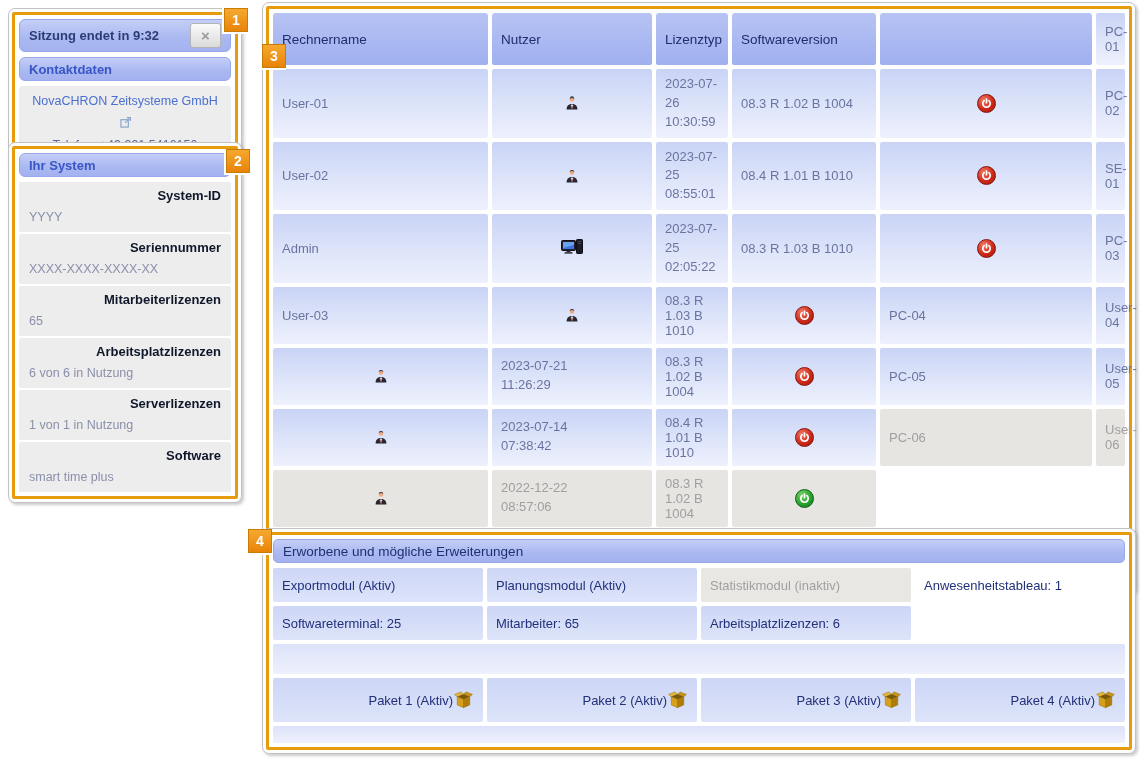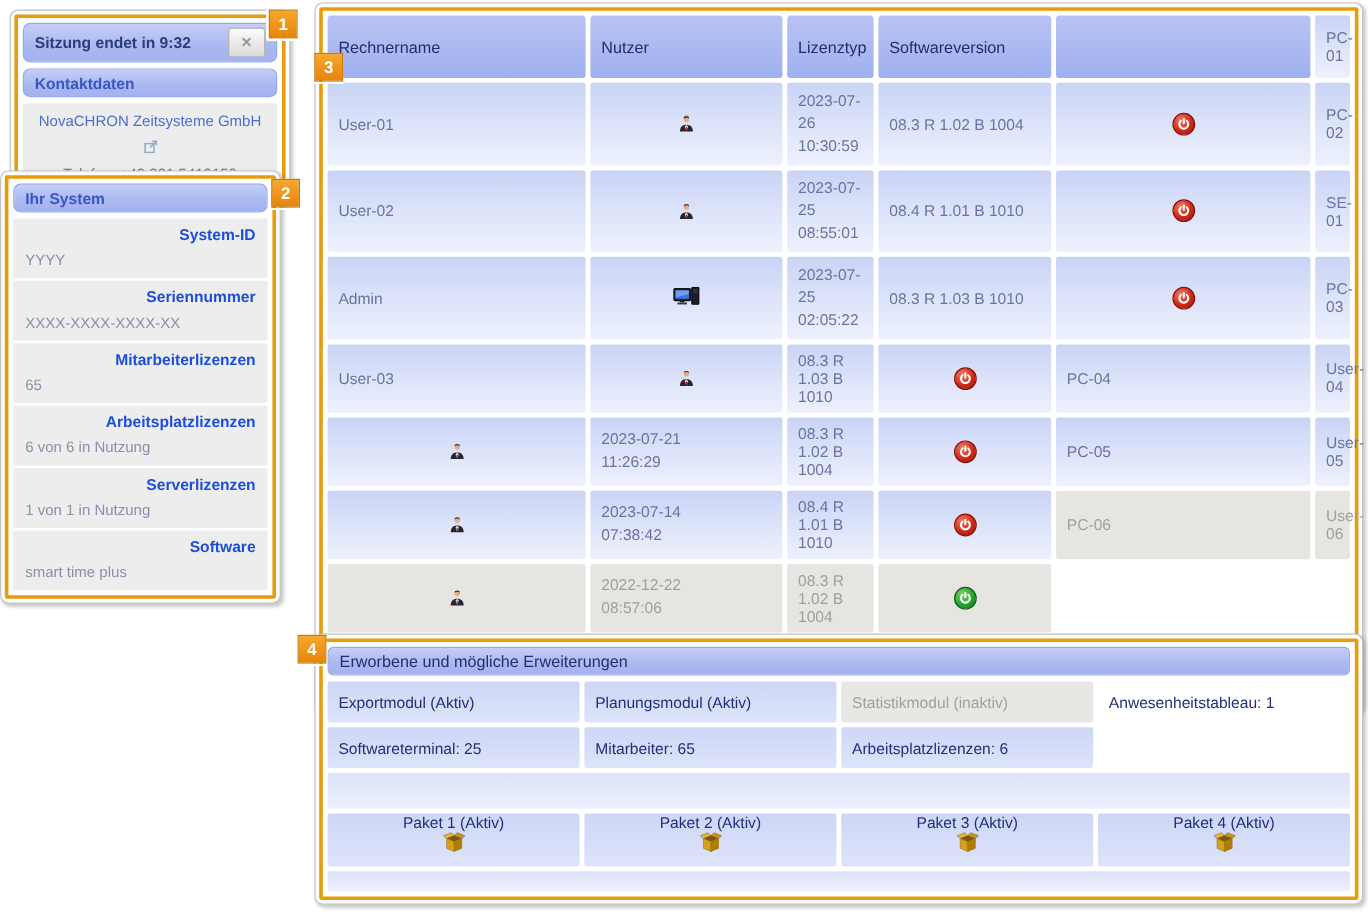--- a/index.html
+++ b/index.html
@@ -14,21 +14,21 @@
   
   .panel{
     position:absolute;background:#fdfdfd;border:1px solid #c2c2c2;border-radius:7px;
     padding:3px;box-shadow:2px 2px 3px rgba(110,110,110,.35);
   }
   .panel-inner{
     border:3px solid #e69c0c;border-radius:2px;background:#fff;
     padding:4px;display:flex;flex-direction:column;gap:5px;
   }
   #panel-session{left:8px;top:8px;width:234px;}
-  #panel-system{left:0;top:142px;width:234px;}
+  #panel-system{left:8px;top:142px;width:234px;}
   #panel-table{left:262px;top:2px;width:874px;}
   #panel-ext{left:262px;top:528px;width:874px;}
   #panel-system .panel-inner{gap:2px;}
 
   
   .bar{
     background:linear-gradient(180deg,#c4cef7 0%,#aab8f1 60%,#a3b2ef 100%);
     border:1px solid #98a8ea;border-radius:6px;
     display:flex;align-items:center;padding:11px 9px;
   }
@@ -45,21 +45,21 @@
 
   
   .graybox{
     background:#ededed;border-radius:3px;padding:5px 9px;text-align:center;line-height:1.6;
   }
   .company-link{color:#4a6fd0;text-decoration:none;cursor:pointer;font-size:12.5px;}
   .phone{color:#5c6a9c;font-size:12.5px;}
   .ext-ic{display:inline-block;vertical-align:-2px;margin-left:2px;}
 
   .sysrow{background:#ededed;border-radius:2px;padding:6px 10px 8px 10px;}
-  .sysrow .lbl{display:block;text-align:right;font-weight:bold;color:#1d4ed8;font-size:13px;}
+  .sysrow .lbl{display:block;text-align:right;font-weight:bold;color:#0f172a;font-size:13px;}
   .sysrow .val{display:block;text-align:left;color:#8a90aa;font-size:12.5px;margin-top:7px;}
   #panel-system .title-bar{margin-bottom:3px;}
 
   
   .lic-grid{display:grid;grid-template-columns:215px 160px 72px 144px 212px 29px;gap:4px;}
   .hcell{
     background:linear-gradient(180deg,#b8c3f4,#9fb0ef);
     color:#1f2d6e;font-size:13.5px;padding:9px 9px;border-radius:3px 3px 2px 2px;
     min-height:36px;display:flex;align-items:center;
   }
@@ -92,21 +92,21 @@
   .ext-head{height:23px;border-radius:5px;}
   .ext-head .t{font-weight:normal;color:#20306e;font-size:13.5px;}
   .ext-cell{
     background:linear-gradient(180deg,#cdd6f6,#dde4fa);
     color:#22307a;font-size:13px;padding:0 9px;min-height:34px;
     display:flex;align-items:center;border-radius:2px;
   }
   .ext-cell.inactive{background:#e9e7e4;color:#a0a0a0;}
   .ext-cell.plain{background:none;}
   .ext-cell.empty{background:none;}
-  .pkg-cell{min-height:44px;justify-content:flex-start;flex-direction:column;}
+  .pkg-cell{min-height:44px;justify-content:flex-end;}
   .band{grid-column:1/-1;background:linear-gradient(180deg,#dce2f9,#eef1fd);height:30px;border-radius:2px;}
   .band.bottom{height:17px;}
 
   
   .badge{
     position:absolute;width:24px;height:24px;z-index:20;
     background:linear-gradient(180deg,#f6a82f,#e88408);
     border:1px solid #c97c04;
     box-shadow:-2px 0 0 #fff,0 2px 0 #fff,-2px 2px 0 #fff;
     color:#fff;font-weight:bold;font-size:14px;

